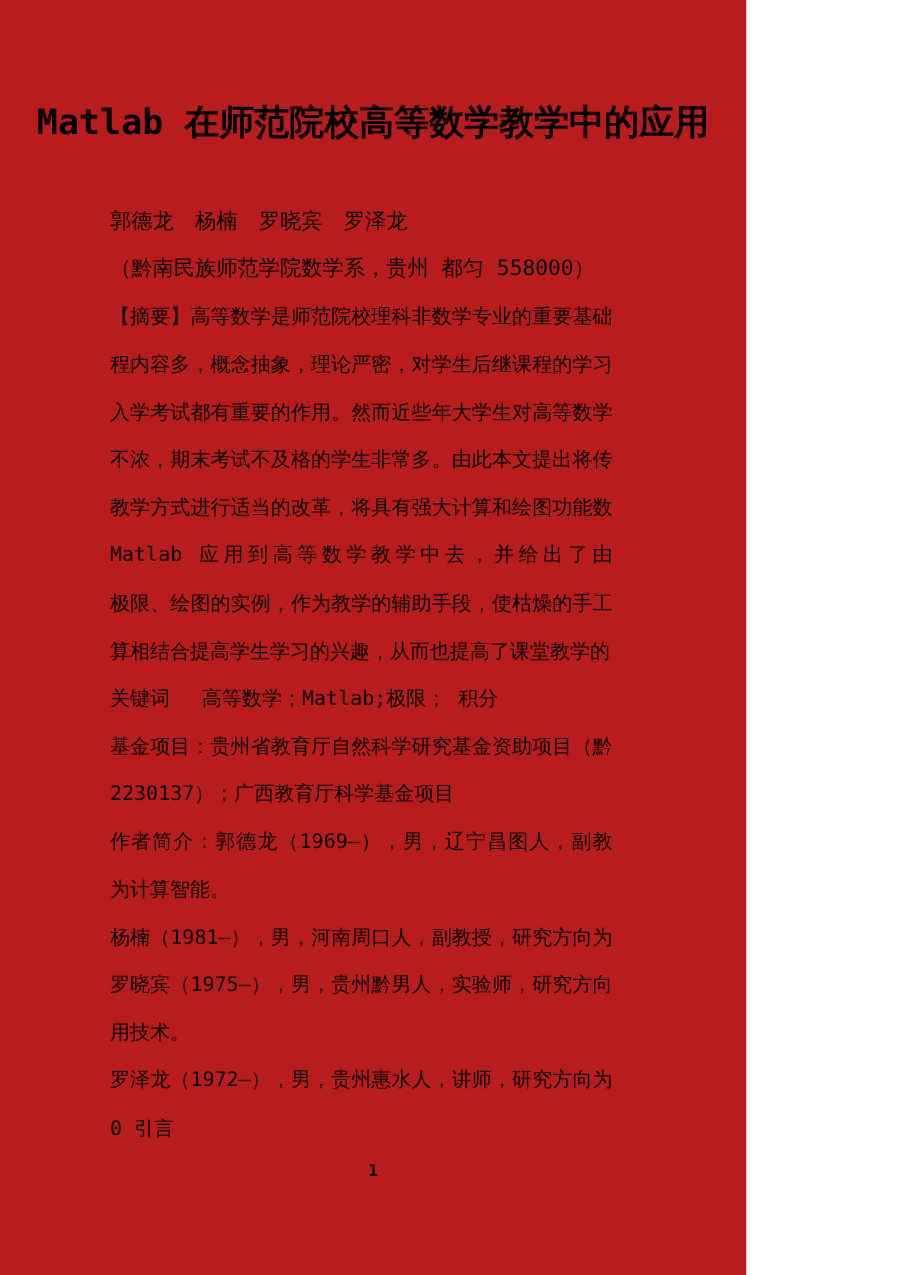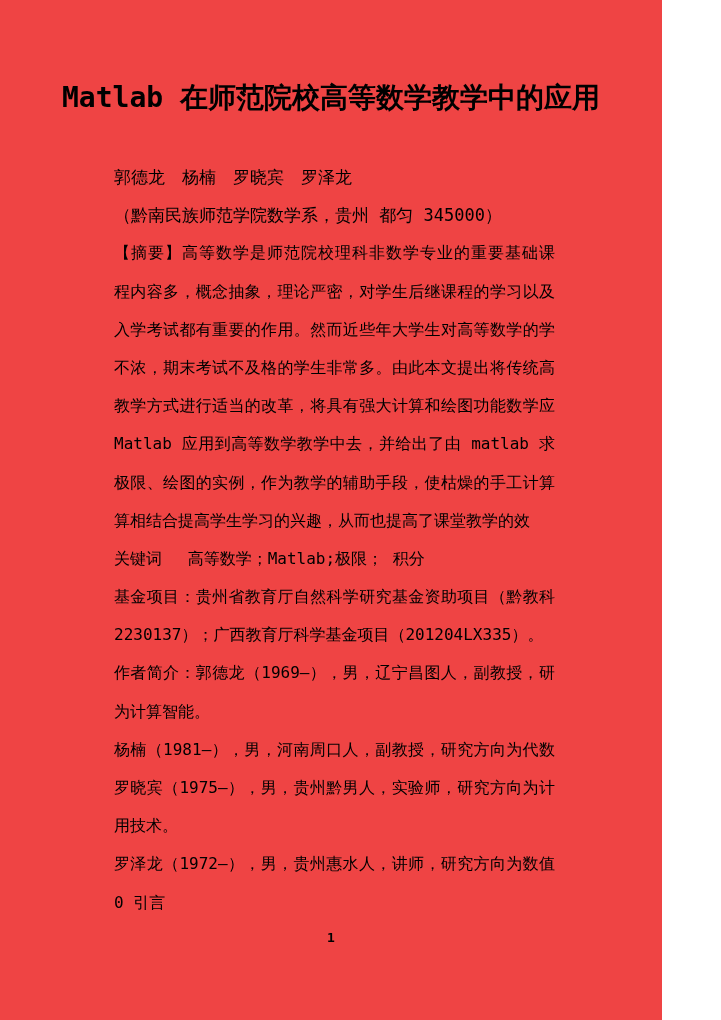--- a/index.html
+++ b/index.html
@@ -2,39 +2,39 @@
 <html><head>
 <meta charset="utf-8">
 <style>
   html, body {
     margin: 0;
     padding: 0;
     background: #ffffff;
   }
   .page {
     position: relative;
-    width: 662px;
+    width: 597px;
     height: 1020px;
-    background: #ef4444;
+    background: #b91c1c;
     color: #000000;
     font-family: "DejaVu Sans Mono", "Liberation Mono", monospace;
     overflow: hidden;
   }
   .title {
     margin: 0;
     padding-top: 78px;
     text-align: center;
     font-size: 28px;
     font-weight: 600;
     line-height: 40px;
     font-family: "DejaVu Sans Mono", "Liberation Mono", monospace;
   }
   .lines {
     margin-top: 40px;
-    padding-left: 114px;
+    padding-left: 88px;
     padding-right: 107px; 
   }
   .line {
     height: 38.2px;
     line-height: 38.2px;
     font-size: 16px;
     white-space: pre-wrap;
     overflow: hidden;
   }
   
@@ -59,21 +59,21 @@
 </style>
 </head>
 <body>
 
 <div class="page">
 
   <h1 class="title">Matlab 在师范院校高等数学教学中的应用</h1>
 
   <div class="lines">
     <div class="line lg">郭德龙　杨楠　罗晓宾　罗泽龙</div>
-    <div class="line lg">（黔南民族师范学院数学系，贵州 都匀 345000）</div>
+    <div class="line lg">（黔南民族师范学院数学系，贵州 都匀 558000）</div>
 
     <div class="line j">【摘要】高等数学是师范院校理科非数学专业的重要基础课程，该课</div>
     <div class="line j">程内容多，概念抽象，理论严密，对学生后继课程的学习以及研究生</div>
     <div class="line j">入学考试都有重要的作用。然而近些年大学生对高等数学的学习兴趣</div>
     <div class="line j">不浓，期末考试不及格的学生非常多。由此本文提出将传统高等数学</div>
     <div class="line j">教学方式进行适当的改革，将具有强大计算和绘图功能数学应用软件</div>
     <div class="line j">Matlab 应用到高等数学教学中去，并给出了由 matlab 求微积分运算、</div>
     <div class="line j">极限、绘图的实例，作为教学的辅助手段，使枯燥的手工计算与计机</div>
     <div class="line">算相结合提高学生学习的兴趣，从而也提高了课堂教学的效率。</div>
 

